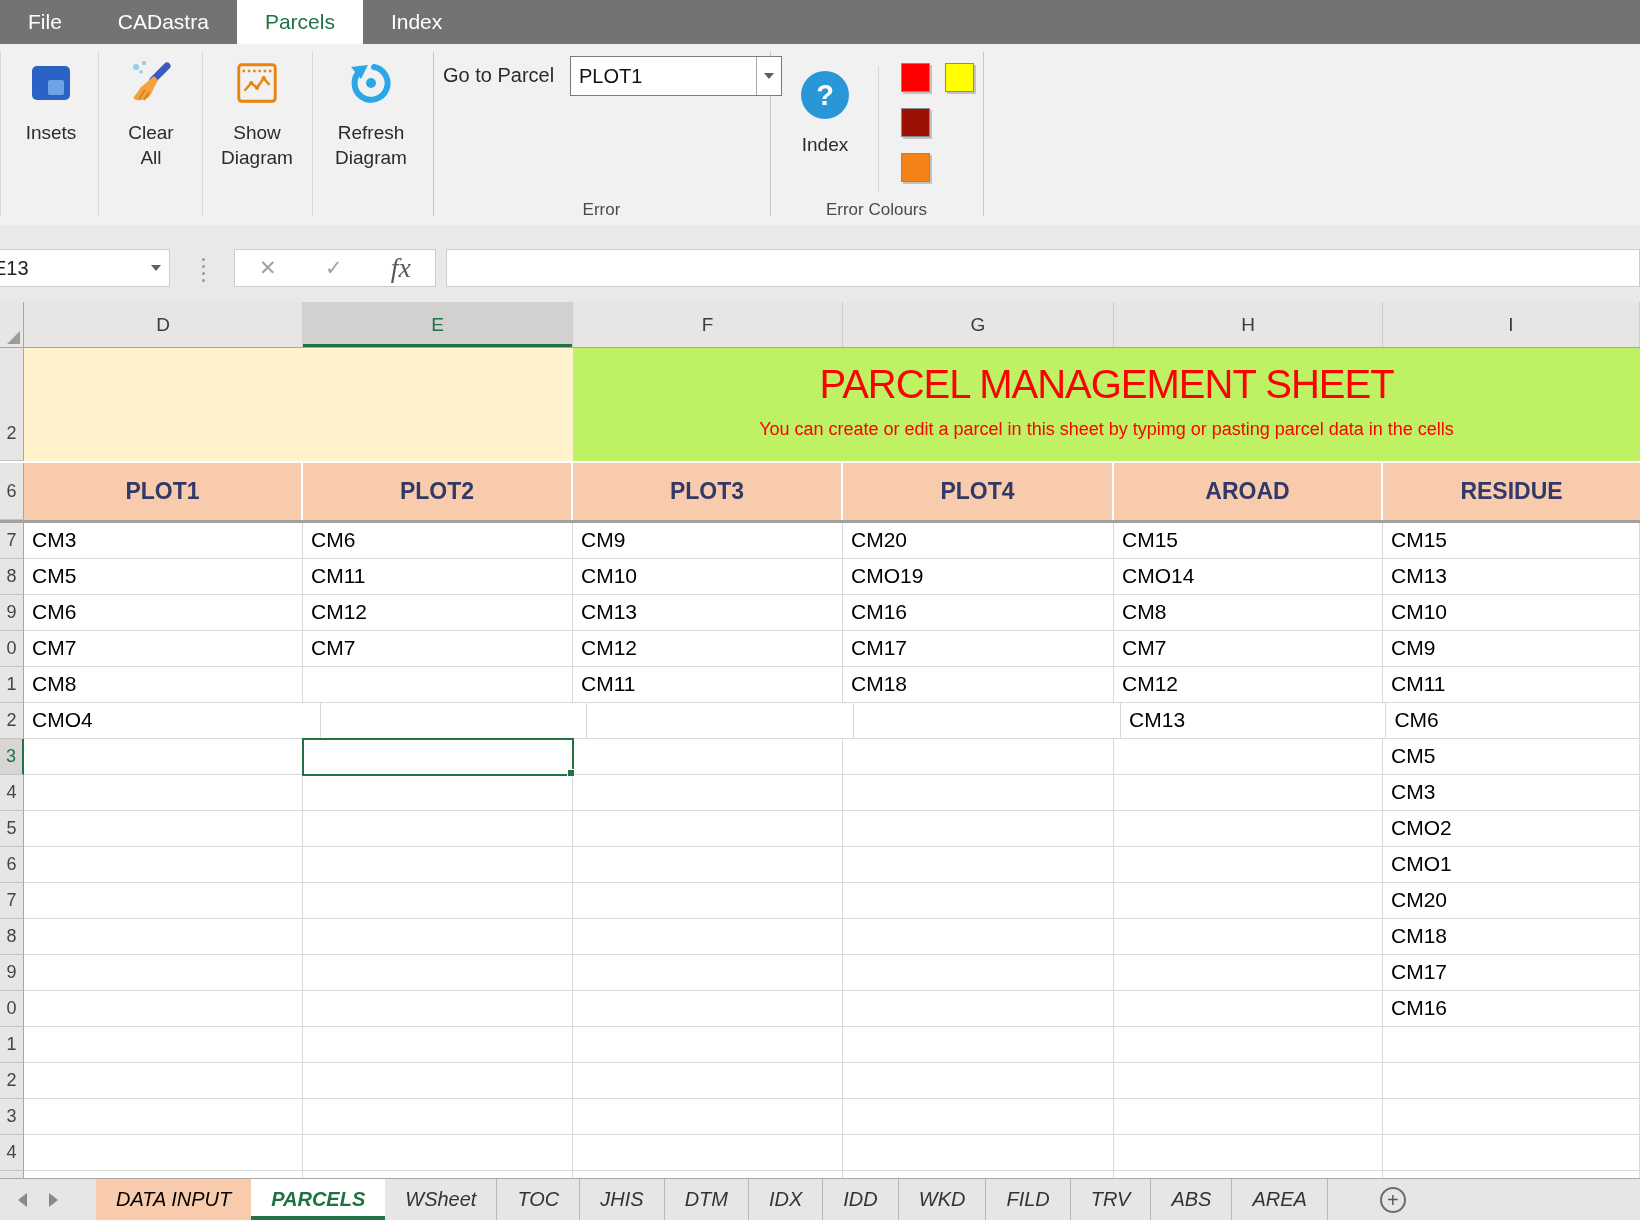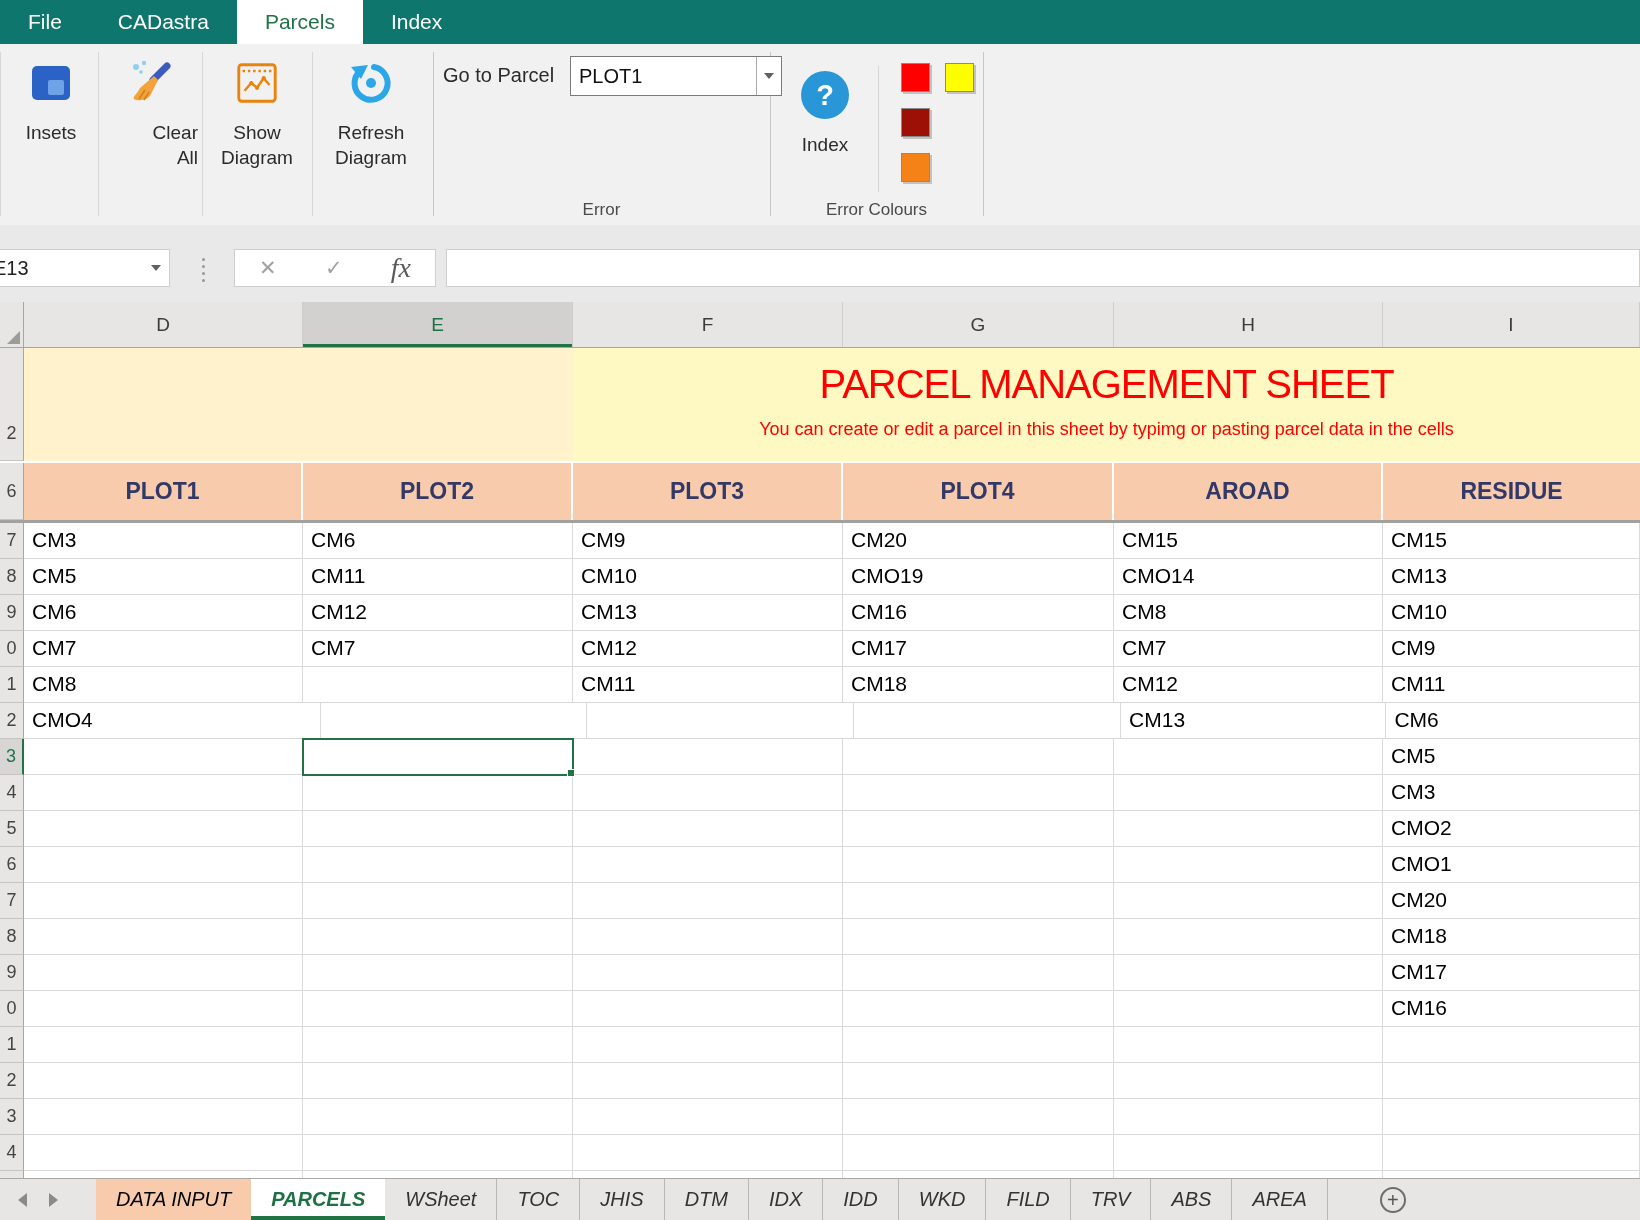--- a/index.html
+++ b/index.html
@@ -1,19 +1,19 @@
 <!DOCTYPE html>
 <html><head>
 <meta charset="utf-8">
 <style>
   html,body{margin:0;padding:0;}
   body{width:1640px;height:1220px;overflow:hidden;background:#fff;
        font-family:"Liberation Sans",sans-serif;position:relative;}
   
-  .titlebar{position:absolute;left:0;top:0;width:1640px;height:44px;background:#0f766e;display:flex;}
+  .titlebar{position:absolute;left:0;top:0;width:1640px;height:44px;background:#737373;display:flex;}
   .rtab{height:44px;display:flex;align-items:center;padding:0 28px;color:#fff;font-size:21px;cursor:default;}
   .rtab.active{background:#fff;color:#217346;}
   
   .ribbon{position:absolute;left:0;top:44px;width:1640px;height:181px;background:#f2f1f1;border-bottom:1px solid #d5d3d1;}
   .vsep{position:absolute;top:8px;height:164px;width:1px;background:#d9d7d5;}
   .vsep.group{background:#c9c7c5;}
   .rbtn{position:absolute;top:10px;text-align:center;}
   .ricon{height:58px;display:flex;align-items:center;justify-content:center;}
   .rlbl{font-size:19px;line-height:25px;color:#2b2b2b;margin-top:8px;}
   .grouplbl{position:absolute;top:156px;text-align:center;font-size:17px;color:#4c4a48;}
@@ -45,21 +45,21 @@
   .corner::after{content:"";position:absolute;right:3px;bottom:3px;width:0;height:0;border-bottom:13px solid #9e9c9a;border-left:13px solid transparent;}
   .colhead{box-sizing:border-box;border-right:1px solid #cfcdcb;display:flex;align-items:center;justify-content:center;font-size:19px;color:#3c3c3c;}
   .colhead.sel{background:#d2d1d0;color:#1e7145;box-shadow:inset 0 -3px 0 #217346;}
   
   .gridbody{position:absolute;left:0;top:348px;width:1640px;height:830px;overflow:hidden;background:#fff;}
   .rownum{width:24px;box-sizing:border-box;background:#e7e6e5;border-right:1px solid #a8a6a4;border-bottom:1px solid #c6c4c2;display:flex;align-items:center;justify-content:center;font-size:18px;color:#444;flex:none;}
   .rownum.cur{background:#d7d6d5;color:#217346;border-right:2px solid #217346;}
   .titlerow{display:flex;height:113px;border-bottom:2px solid #fff;box-sizing:content-box;}
   .titlerow .rownum{align-items:flex-end;padding-bottom:16px;}
   .creamcell{width:549px;background:#fff2cc;box-sizing:border-box;}
-  .greencell{width:1067px;background:#fef9c3;box-sizing:border-box;text-align:center;}
+  .greencell{width:1067px;background:#bef264;box-sizing:border-box;text-align:center;}
   .bigtitle{font-size:40px;color:#fe0000;margin-top:14px;letter-spacing:-1px;}
   .subtitle{font-size:18px;color:#fe0000;margin-top:12px;}
   .pheadrow{display:flex;height:57px;border-bottom:3px solid #a3a19f;}
   .pcell{box-sizing:border-box;background:#f8cbad;border-right:2px solid #fff;display:flex;align-items:center;justify-content:center;font-weight:bold;font-size:23px;color:#333966;}
   .pcell:last-child{border-right:none;}
   .row{display:flex;height:36px;}
   .cell{box-sizing:border-box;border-right:1px solid #d9d9d9;border-bottom:1px solid #d9d9d9;font-size:21px;line-height:34px;padding-left:8px;color:#000;overflow:hidden;white-space:nowrap;}
   .cell.active{outline:2px solid #217346;outline-offset:-1px;position:relative;overflow:visible;z-index:4;}
   .cell.active::after{content:"";position:absolute;right:-3px;bottom:-3px;width:6px;height:6px;background:#217346;border:1px solid #fff;}
   .sliver{display:flex;height:9px;overflow:hidden;}
@@ -97,21 +97,21 @@
   <div class="vsep group" style="left:983px;"></div>
   <div class="vsep" style="left:878px;top:22px;height:126px;"></div>
 
   <div class="rbtn" style="left:10px;width:82px;">
     <div class="ricon">
         <div class="insets-ic"></div>
       </div>
     <div class="rlbl"><span>Insets</span></div>
   </div>
 
-  <div class="rbtn" style="left:104px;width:94px;text-align:right;">
+  <div class="rbtn" style="left:104px;width:94px;">
     <div class="ricon">
       <svg width="48" height="48" viewBox="0 0 48 48">
         <circle cx="9" cy="8" r="3" fill="#8fd0ec"></circle>
           <circle cx="17" cy="4" r="2.2" fill="#8fd0ec"></circle>
           <circle cx="14" cy="13" r="1.8" fill="#8fd0ec"></circle>
         <line x1="40" y1="7" x2="26" y2="21" stroke="#3b5bbf" stroke-width="7" stroke-linecap="round"></line>
         <path d="M27 17 L31 21 L23 37 C19 42 9 42 7 40 C5 38 11 34 13 29 Z" fill="#f2a33c"></path>
         <path d="M12 40 L18 31 M17 41 L22 33" stroke="#d4801a" stroke-width="1.6" fill="none"></path>
       </svg>
     </div>

